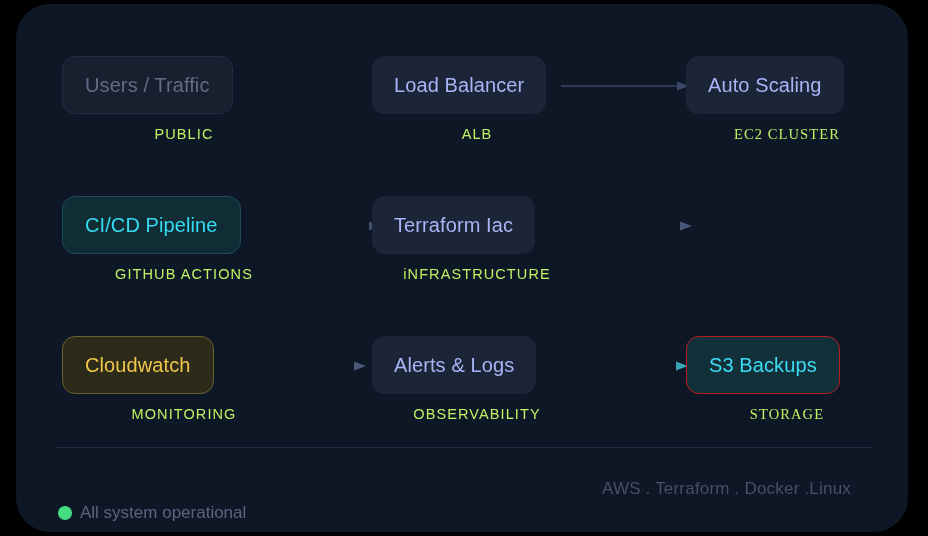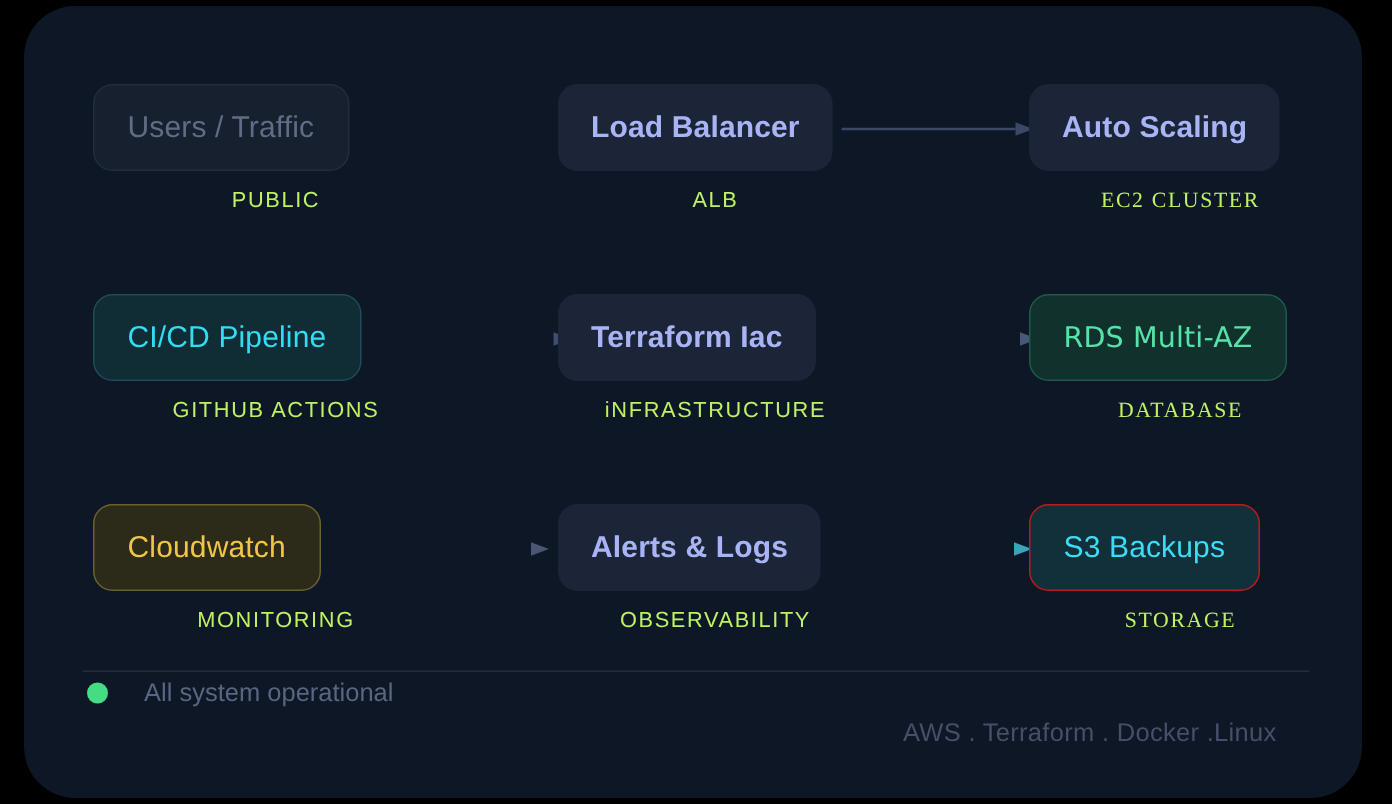--- a/index.html
+++ b/index.html
@@ -69,21 +69,20 @@
   .v-muted {
     background: #17202f;
     border: 1px solid #222d40;
     color: #626b85;
   }
   .v-slate {
     background: #1c2538;
     border: 1px solid #2b3burning;
     border-color: #2c364d;
     color: #a8b4f5;
-    font-weight: bold;
   }
   .v-cyan {
     background: #102c34;
     border: 1px solid #1d4d58;
     color: #33dcf2;
   }
   .v-green {
     background: #10312c;
     border: 1px solid #1f5a4b;
     color: #55e3a9;
@@ -127,24 +126,24 @@
     position: absolute;
     left: 39px;
     top: 443px;
     width: 818px;
     height: 1px;
     background: #232b3e;
   }
   #footer-left {
     position: absolute;
     left: 42px;
-    top: 448px;
+    top: 499px;
     display: flex;
     align-items: center;
-    gap: 24px;
+    gap: 8px;
   }
   #status-dot {
     width: 14px;
     height: 14px;
     border-radius: 50%;
     background: #44dd84;
   }
   #status-text {
     font-size: 17px;
     color: #5b6480;
@@ -222,24 +221,20 @@
         <defs>
             <linearGradient id="g11" x1="0" y1="0" x2="1" y2="0">
           <stop offset="0%" stop-color="#2f8f8a"></stop>
               <stop offset="100%" stop-color="#48577a"></stop>
         </linearGradient>
           </defs>
         <line x1="0" y1="6" x2="126" y2="6" stroke="url(#g11)" stroke-width="1.6"></line>
         <polygon points="126,1.5 138,6 126,10.5" fill="#48577a"></polygon>
       </svg>
     </div>
-    <div class="cell cell-2">
-      <div class="node v-green">RDS Multi-AZ</div>
-      <div class="caption">DATABASE</div>
-    </div>
   </div>
 
   <div class="row" id="row-2">
     <div class="cell cell-0">
       <div class="node v-amber">Cloudwatch</div>
       <div class="caption">MONITORING</div>
     </div>
     <div class="conn" style="left:222px;width:130px;">
       <svg width="130" height="12" viewBox="0 0 130 12">
         <defs>

